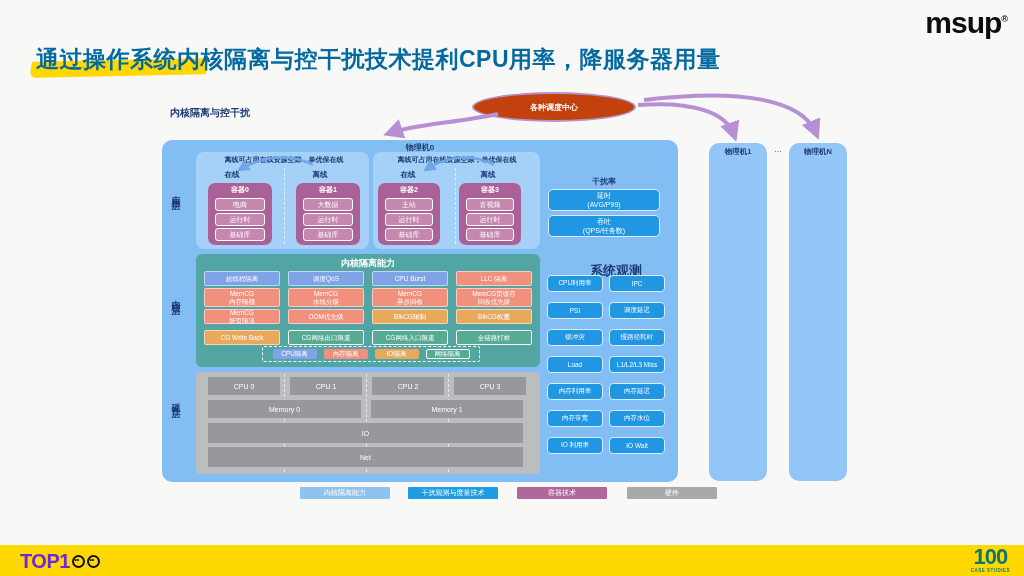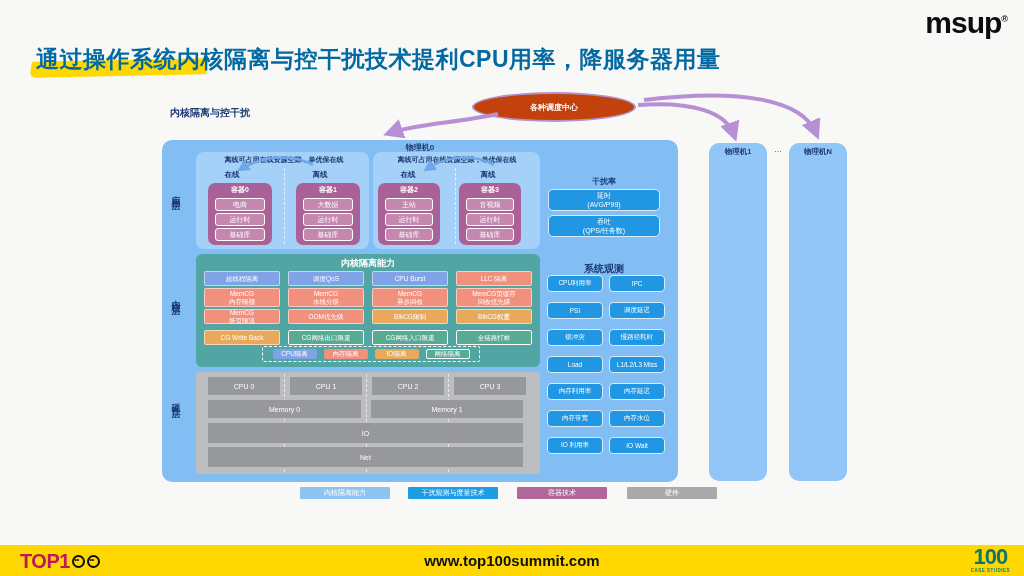--- a/index.html
+++ b/index.html
@@ -67,21 +67,21 @@
   .kb { flex:1; border-radius:2px; color:#fff; font-size:6.5px; line-height:1.12; display:flex; align-items:center;
         justify-content:center; text-align:center; border:1px solid rgba(255,255,255,.55); }
   .kb-b { background:#7fa3e6; } .kb-s { background:#f2907e; } .kb-o { background:#e9a95c; }
   .kb-g { background:#58ab93; border:1px solid #fff; }
   #tagstrip { left:262px; top:346px; width:218px; height:16px; border:1px dashed #fff; border-radius:2px;
               display:flex; align-items:center; justify-content:center; gap:7px; padding:0 4px; }
   .tag { height:10px; min-width:44px; padding:0 4px; border-radius:2px; color:#fff; font-size:6.5px;
          display:flex; align-items:center; justify-content:center; }
 
   
-  #obs-title { left:548px; top:262px; width:112px; font-size:10px; }
+  #obs-title { left:560px; top:262px; width:112px; font-size:13px; }
   #obs-grid { left:547px; top:275px; width:118px; display:grid; grid-template-columns:56px 56px; gap:10px 6px; }
   .obs { height:17px; background:#2196e3; border:1px solid #d7edfb; border-radius:4px; color:#fff; font-size:6.5px;
          display:flex; align-items:center; justify-content:center; text-align:center; }
 
   
   #hwpanel { left:196px; top:372px; width:344px; height:102px; background:#bcbdbf; border-radius:4px; }
   .hw-div { top:374px; height:98px; width:0; border-left:1px dashed #e8e8e8; z-index:1;}
   #hdiv0 { left:284px; } #hdiv1 { left:366px; } #hdiv2 { left:448px; }
   .hw { background:#97989b; color:#fff; font-size:7px; display:flex; align-items:center; justify-content:center; z-index:2; }
   .hw-cpu { top:377px; width:72px; height:18px; }
@@ -99,21 +99,21 @@
   #rdots { left:770px; top:144px; width:16px; font-size:9px; color:#666; text-align:center; }
 
   
   .leg { top:487px; width:90px; height:12px; border-radius:1px; color:#fff; font-size:7px;
          display:flex; align-items:center; justify-content:center; }
   #leg0 { left:300px; background:#8fc3ef; } #leg1 { left:408px; background:#1d9ce3; }
   #leg2 { left:517px; background:#af679c; } #leg3 { left:627px; background:#a9a9a9; }
 
   
   #footer { left:0; top:545px; width:1024px; height:31px; background:#ffd800; display:flex; align-items:center; z-index:2; }
-  #top100-logo { position:absolute; left:20px; top:5px; font-size:20px; font-weight:bold; color:#be185d; letter-spacing:-0.5px; display:flex; align-items:center; }
+  #top100-logo { position:absolute; left:20px; top:5px; font-size:20px; font-weight:bold; color:#6d28d9; letter-spacing:-0.5px; display:flex; align-items:center; }
   .bulb { display:inline-block; width:13px; height:13px; border:2.5px solid #0d0d0d; border-radius:50%; margin-left:2px; position:relative; }
   .bulb::after { content:"\2022\2022"; position:absolute; left:0.5px; top:-1.5px; font-size:7px; letter-spacing:0; color:#0d0d0d; }
   #footer-url { position:absolute; left:0; width:1024px; text-align:center; font-size:15px; font-weight:bold; color:#111; }
   #cs-logo { position:absolute; right:14px; top:2px; text-align:center; color:#0f766e; }
   #cs-logo .n { font-size:22px; font-weight:bold; line-height:0.95; letter-spacing:-1px; }
   #cs-logo .s { font-size:4.5px; font-weight:bold; letter-spacing:0.5px; }
 
   svg.overlay { position:absolute; left:0; top:0; z-index:4; pointer-events:none; }
 </style>
 </head>
@@ -272,18 +272,17 @@
   <path d="M 313 165 C 292 153, 262 156, 241 169" stroke="#6fa8e8" stroke-width="2.5" fill="none" marker-end="url(#ab)"></path>
   <path d="M 494 165 C 473 153, 446 156, 427 169" stroke="#6fa8e8" stroke-width="2.5" fill="none" marker-end="url(#ab)"></path>
 </svg>
 
 <div class="abs" id="footer">
   <div id="top100-logo">
     <span>TOP1</span>
     <span class="bulb"></span>
     <span class="bulb"></span>
   </div>
-  <div id="footer-url">www.top100summit.com</div>
   <div id="cs-logo">
     <div class="n">100</div>
     <div class="s">CASE STUDIES</div>
   </div>
 </div>
 
 </body></html>

